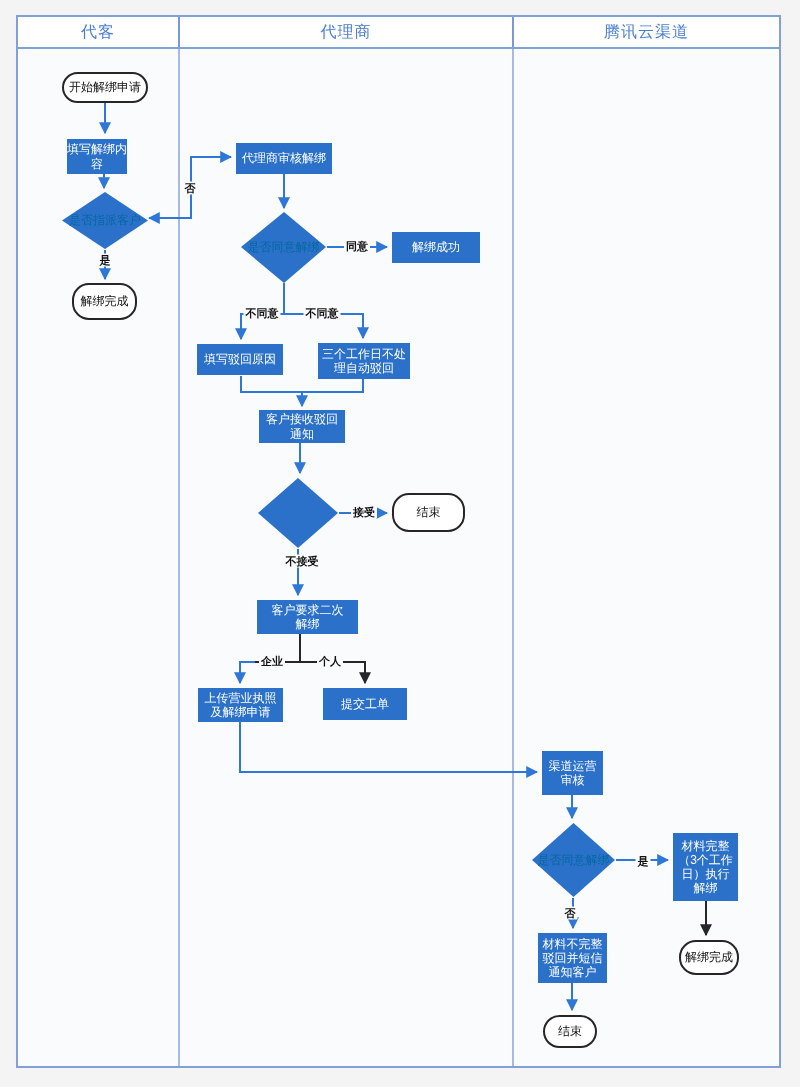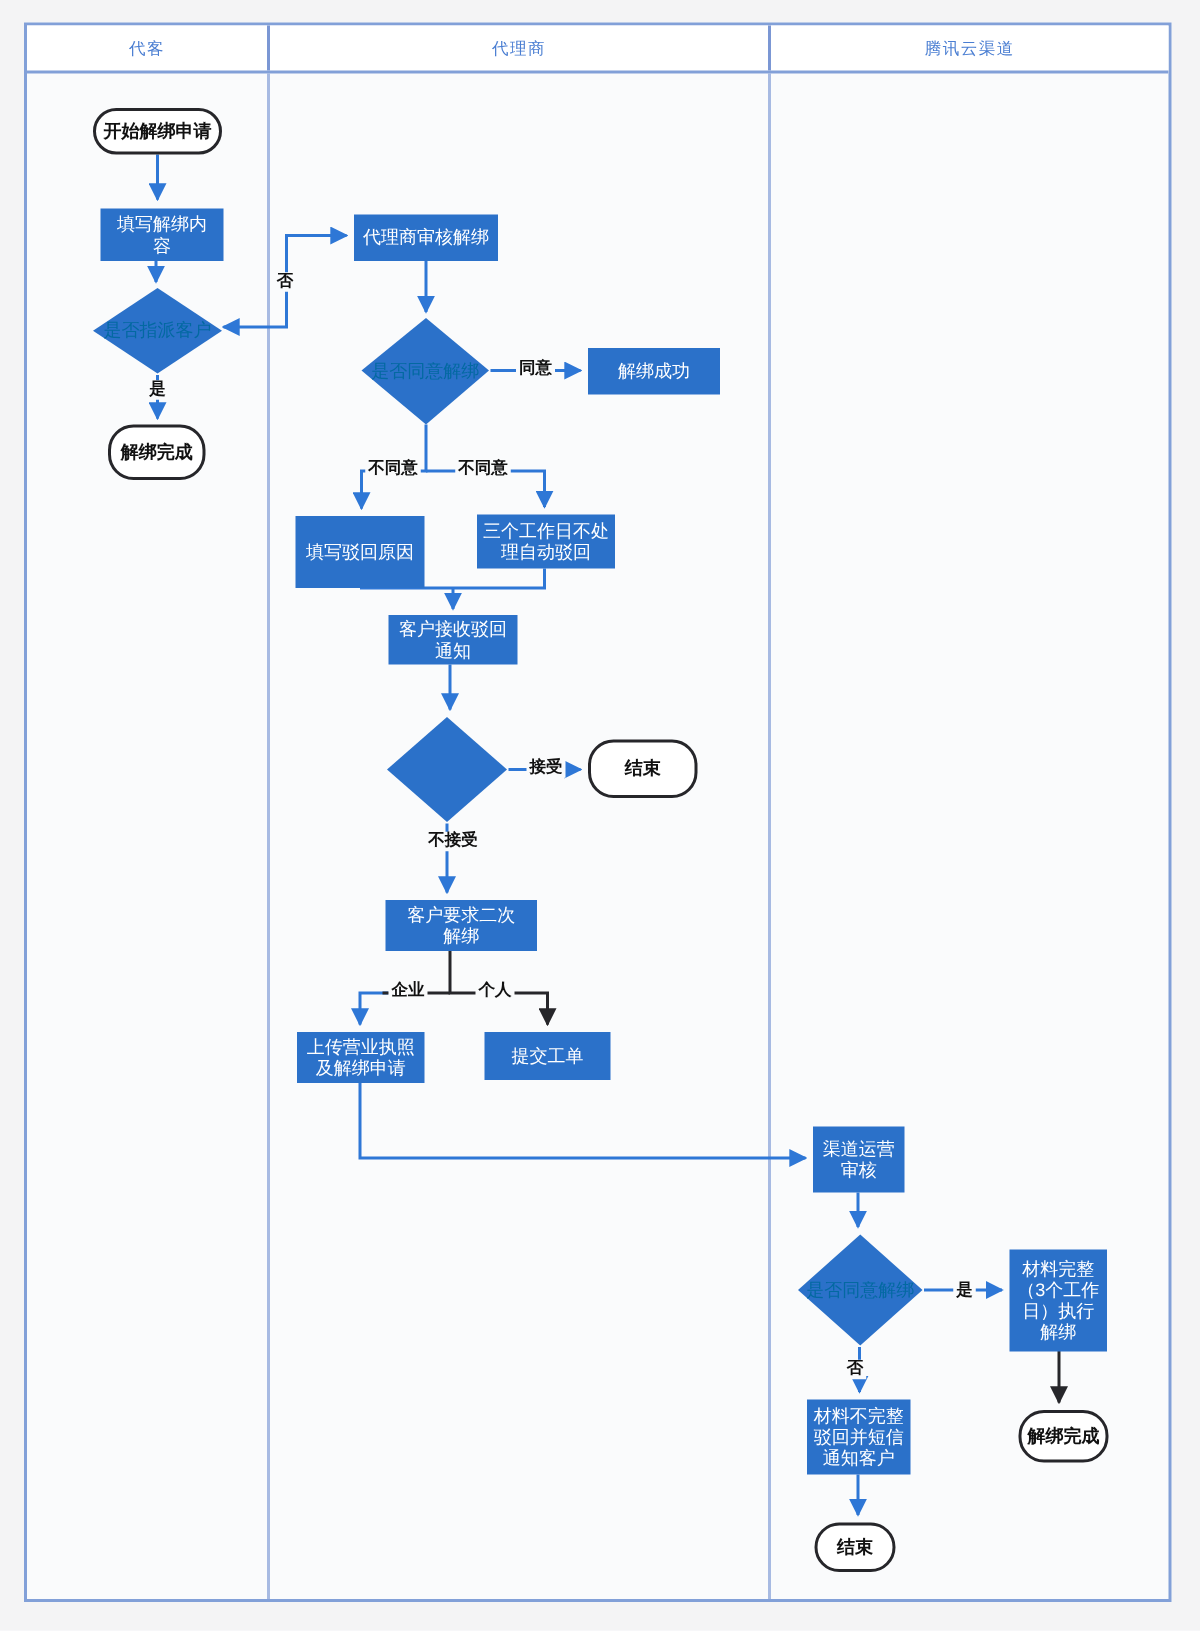--- a/index.html
+++ b/index.html
@@ -18,21 +18,21 @@
   }
   .lane-header{
     position:absolute;left:0;top:0;right:0;height:30px;
     display:flex;
     border-bottom:2px solid var(--frame_border,#82a0d8);
     background:#ffffff;
   }
   .lane-header .cell{
     display:flex;align-items:center;justify-content:center;
     color:var(--header_text,#4a7ed2);
-    font-size:11px;letter-spacing:1px;
+    font-size:16px;letter-spacing:1px;
     box-sizing:border-box;
   }
   .cell.c1{width:162px;border-right:2px solid var(--divider,#7b97d4);}
   .cell.c2{width:334px;border-right:2px solid var(--divider,#7b97d4);font-family:Liberation Serif, serif;}
   .cell.c3{flex:1;}
   .divider{
     position:absolute;top:0;bottom:0;width:0;
     border-left:2px solid var(--divider,#7b97d4);
     opacity:.65;
   }
@@ -53,21 +53,21 @@
     font-size:12px;line-height:1.18;
   }
   .process{
     background:var(--shape_fill,#2b71c9);
     color:#ffffff;
   }
   .terminal{
     background:#ffffff;
     border:2px solid var(--terminal_border,#26262a);
     border-radius:17px;
-    color:#111;font-weight:bold;
+    color:#111;font-weight:normal;
   }
   .decision-label{
     background:transparent;color:#0369a1;
   }
   .edge-label{
     position:absolute;transform:translate(-50%,-50%);
     background:var(--lane_bg,#fafbfc);
     color:#111;font-size:11px;font-weight:bold;
     padding:1px 2px;white-space:nowrap;line-height:1;
   }
@@ -121,29 +121,29 @@
     <polyline class="edge-blue" points="616,860 668,860" marker-end="url(#ab)"></polyline>
     <polyline class="edge-blue" points="573,898 573,928" marker-end="url(#ab)"></polyline>
     <polyline class="edge-blue" points="572,983 572,1010" marker-end="url(#ab)"></polyline>
 
     <polyline class="edge-dark" points="300,662 255,662"></polyline>
     <polyline class="edge-dark" points="300,634 300,662 365,662 365,683" marker-end="url(#ak)"></polyline>
     <polyline class="edge-dark" points="706,889 706,935" marker-end="url(#ak)"></polyline>
   </svg>
 
   <div class="node terminal" style="left:62px;top:72px;width:86px;height:31px">开始解绑申请</div>
-  <div class="node process" style="left:67px;top:139px;width:82px;height:35px">填写解绑内
+  <div class="node process" style="left:67px;top:139px;width:60px;height:35px">填写解绑内
 容</div>
   <div class="node decision-label" style="left:62px;top:192px;width:86px;height:57px">是否指派客户</div>
   <div class="node terminal" style="left:72px;top:283px;width:65px;height:37px">解绑完成</div>
 
   <div class="node process" style="left:236px;top:143px;width:96px;height:31px">代理商审核解绑</div>
   <div class="node decision-label" style="left:241px;top:212px;width:85px;height:71px">是否同意解绑</div>
   <div class="node process" style="left:392px;top:232px;width:88px;height:31px">解绑成功</div>
-  <div class="node process" style="left:197px;top:344px;width:86px;height:48px">填写驳回原因</div>
+  <div class="node process" style="left:197px;top:344px;width:86px;height:31px">填写驳回原因</div>
   <div class="node process" style="left:318px;top:343px;width:92px;height:36px">三个工作日不处
 理自动驳回</div>
   <div class="node process" style="left:259px;top:410px;width:86px;height:33px">客户接收驳回
 通知</div>
   <div class="node terminal" style="left:392px;top:493px;width:73px;height:39px">结束</div>
   <div class="node process" style="left:257px;top:600px;width:101px;height:34px">客户要求二次
 解绑</div>
   <div class="node process" style="left:198px;top:688px;width:85px;height:34px">上传营业执照
 及解绑申请</div>
   <div class="node process" style="left:323px;top:688px;width:84px;height:32px">提交工单</div>

